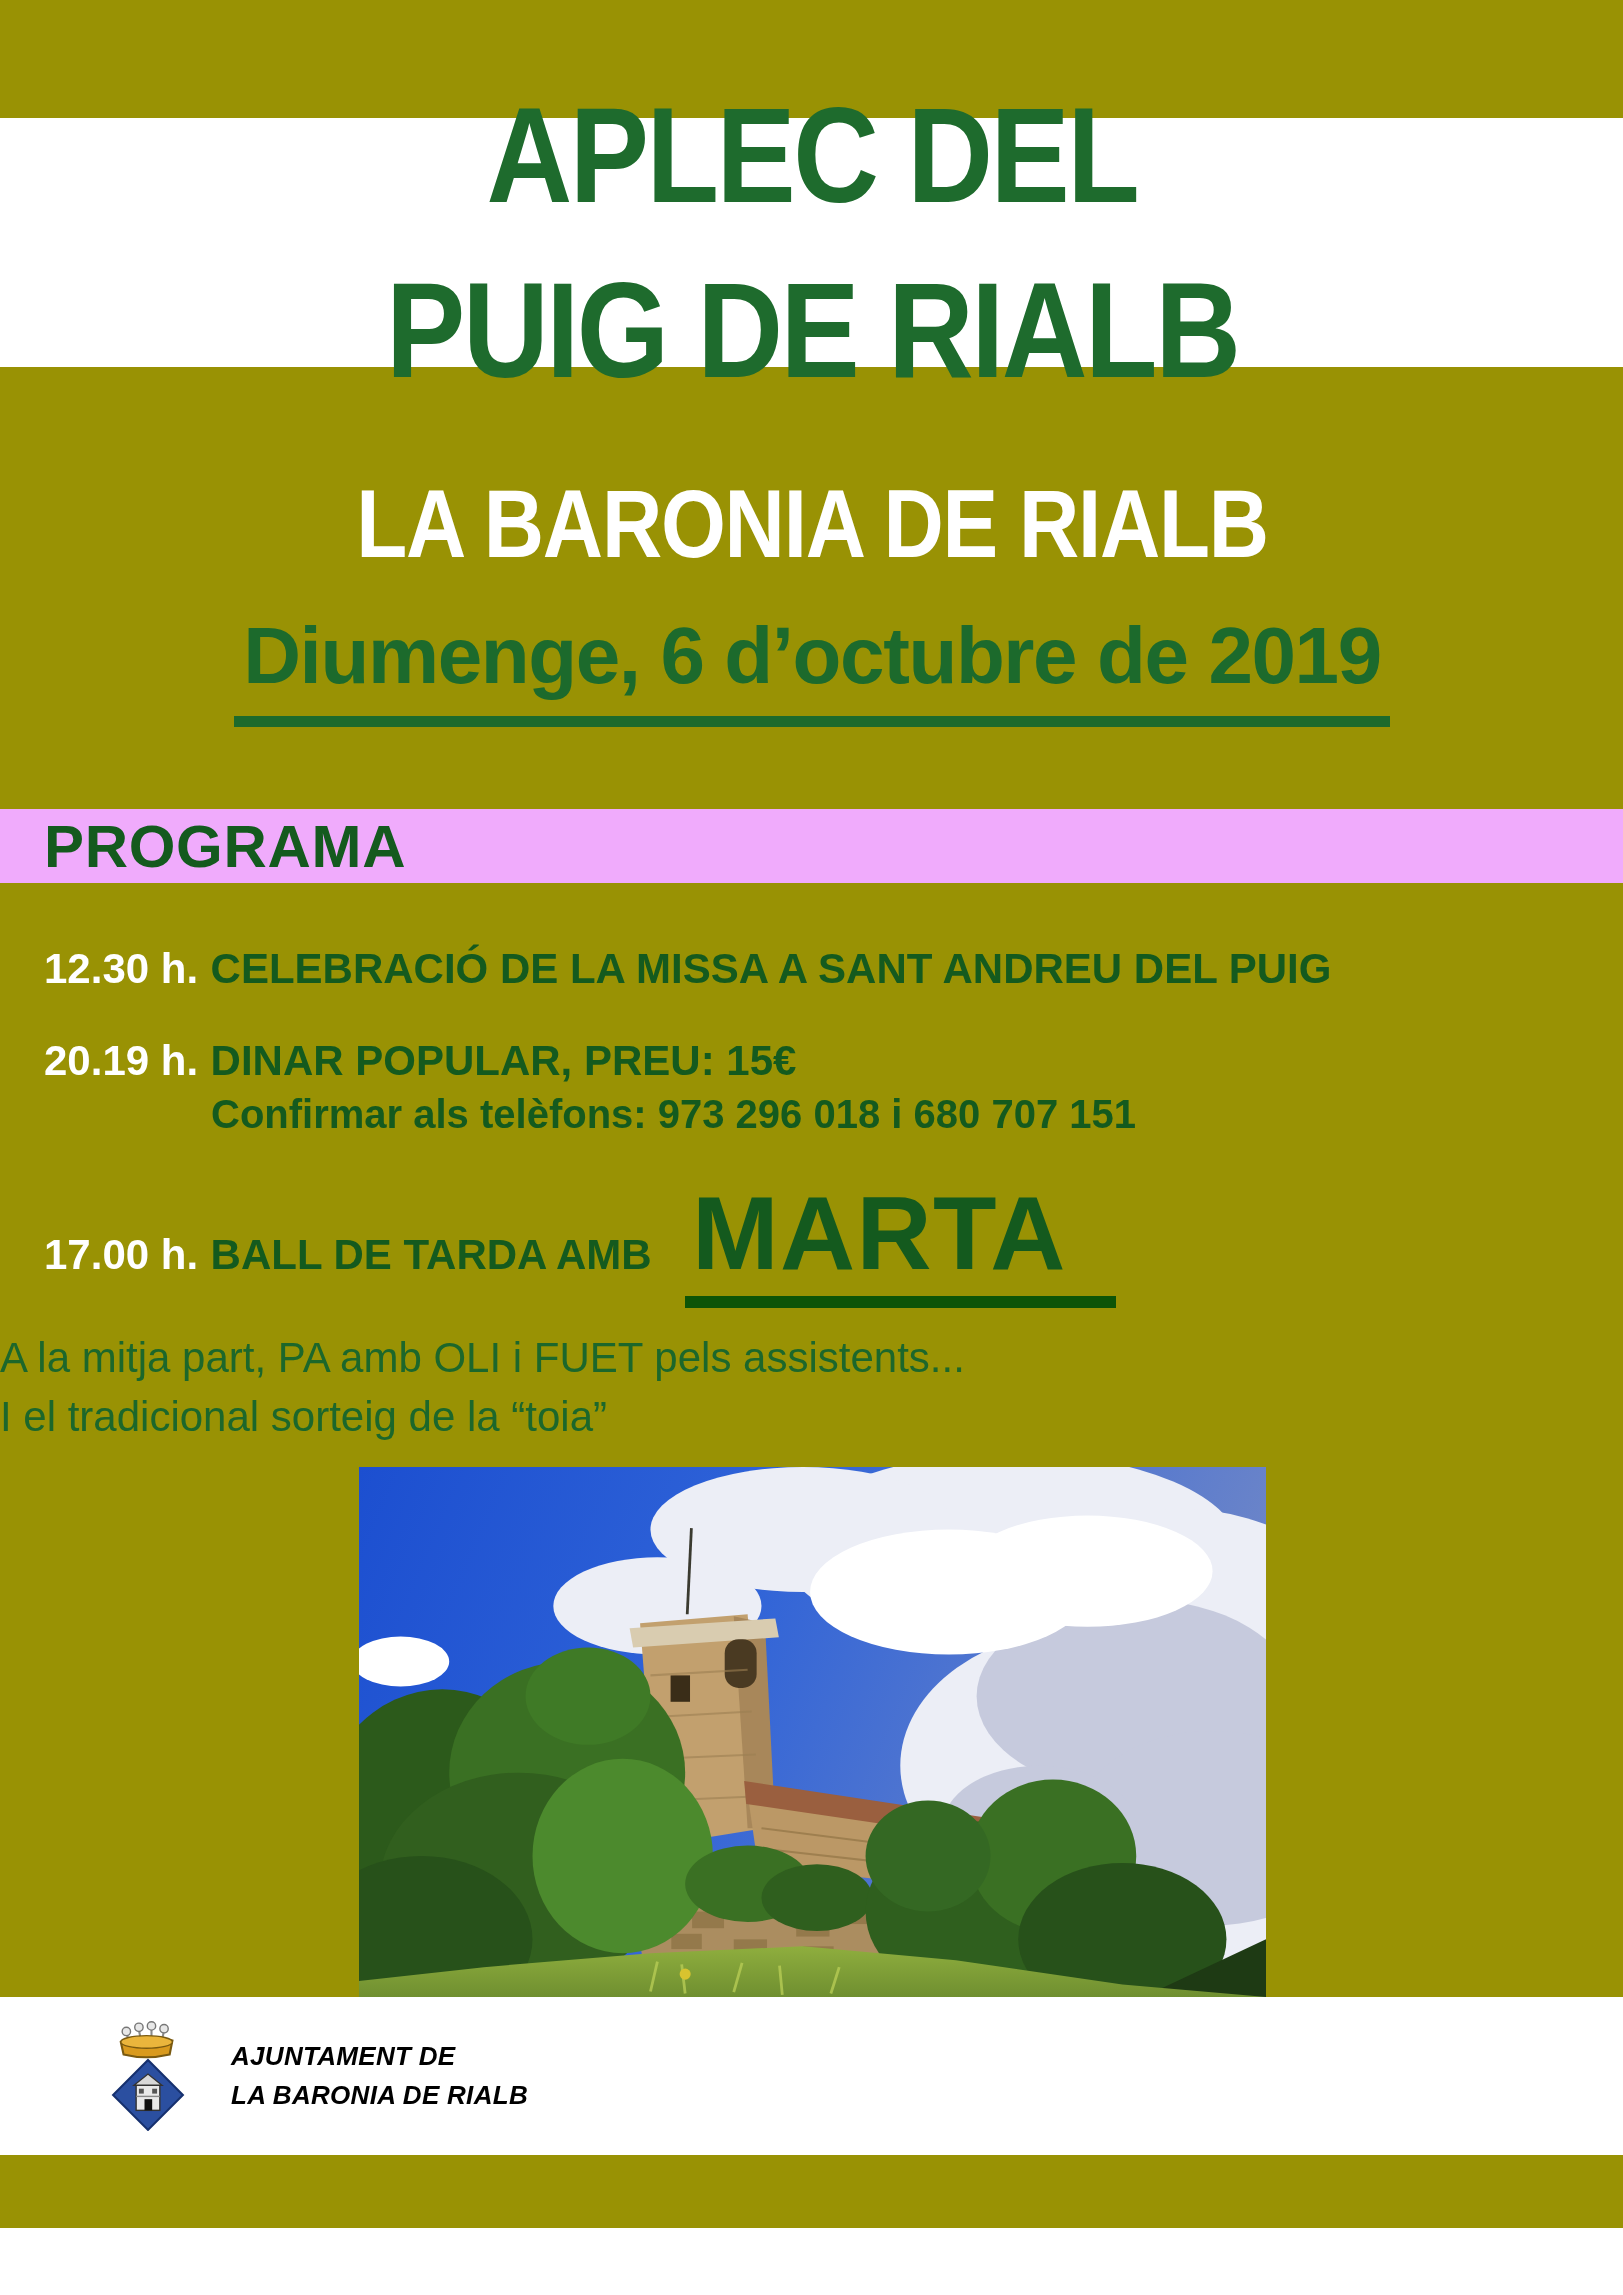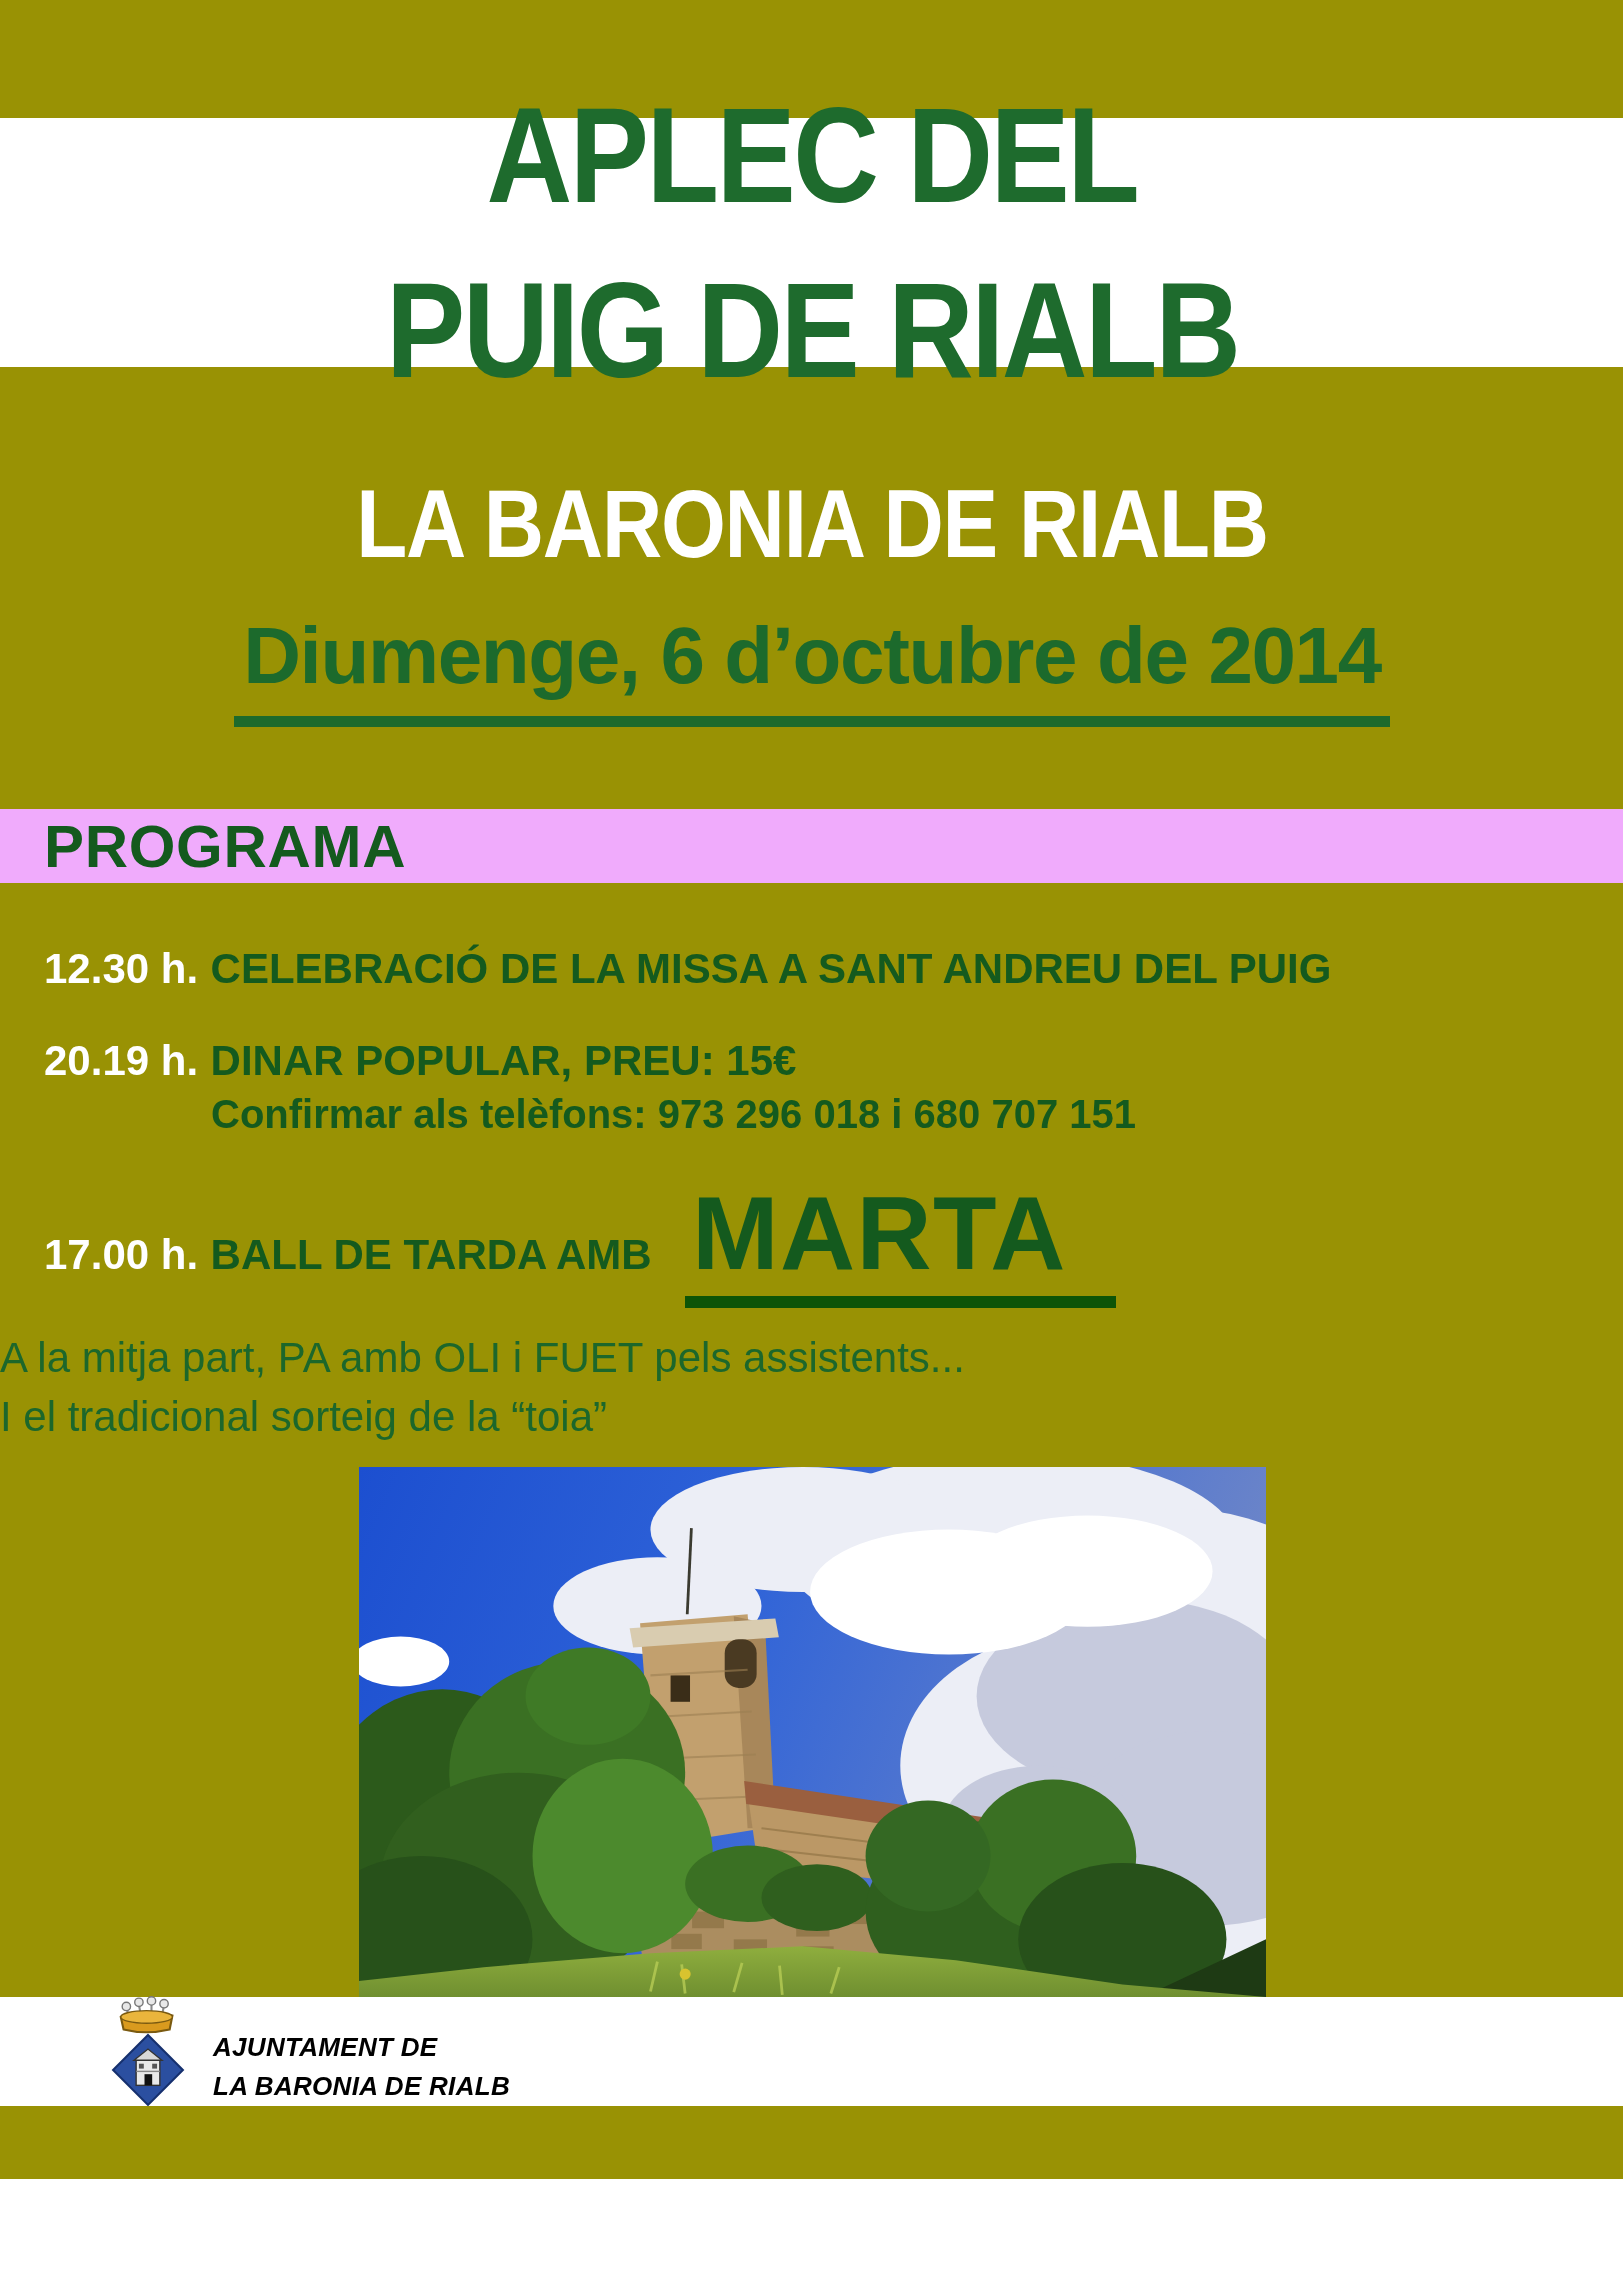--- a/index.html
+++ b/index.html
@@ -58,22 +58,22 @@
     display:inline-block;padding:0 49px 5.6px 7px;border-bottom:12.5px solid #0d5407;
     margin-left:21px;
   }
   .extras{margin-top:21px;text-align:left;color:#1c672b;font-size:42px;font-weight:400;line-height:1.4;}
   .extras .xline{white-space:nowrap;}
 
   .photo-wrap{width:907px;height:530px;margin:21px auto 0 auto;}
   .photo-wrap svg{display:block;width:907px;height:530px;}
 
   .footer-white{
-    height:109px;flex:none;background:#ffffff;
-    display:flex;align-items:flex-end;padding-left:111px;box-sizing:border-box;gap:28px;
+    height:158px;flex:none;background:#ffffff;
+    display:flex;align-items:center;padding-left:111px;box-sizing:border-box;gap:46px;
   }
   .logo{width:74px;height:110px;flex:none;}
   .org{
     color:#000000;font-weight:bold;font-style:italic;font-size:26px;line-height:1.5;
     letter-spacing:0.3px;
   }
 </style>
 </head>
 <body>
 
@@ -84,21 +84,21 @@
   <div class="title-band">
     <div class="title-line">APLEC DEL</div>
     <div class="title-line">PUIG DE RIALB</div>
   </div>
 
   <div class="main">
 
     <div class="subtitle">LA BARONIA DE RIALB</div>
 
     <div class="date-wrap">
-      <span class="date-line">Diumenge, 6 d’octubre de 2014</span>
+      <span class="date-line">Diumenge, 6 d’octubre de 2019</span>
     </div>
 
     <div class="program-band">
       <h2 class="program-heading">PROGRAMA</h2>
     </div>
 
     <div class="program-list">
 
       <div class="prow prow-1">
         <span class="time">12.30 h.</span>

